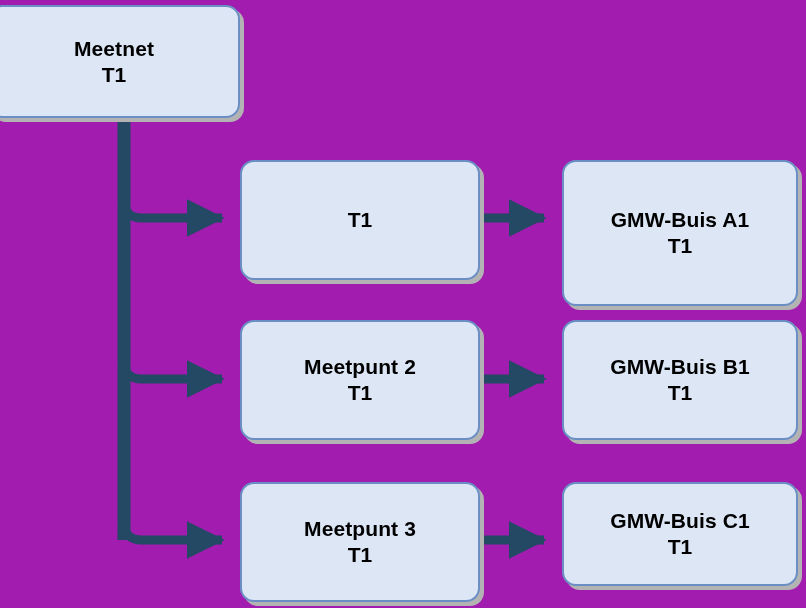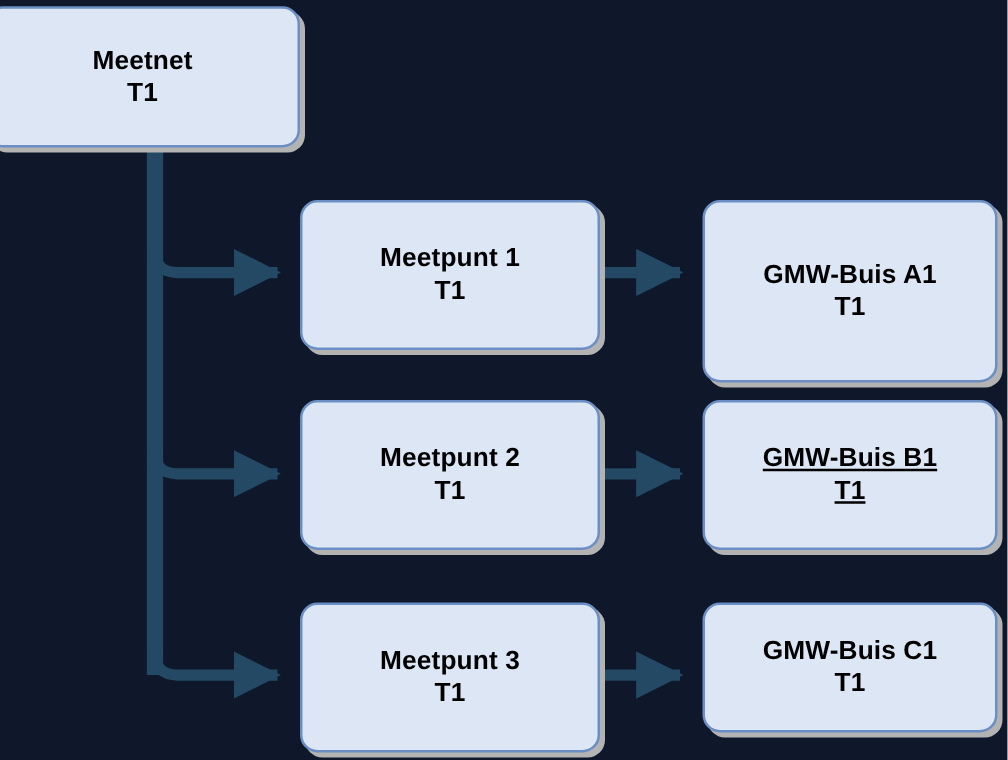--- a/index.html
+++ b/index.html
@@ -8,21 +8,21 @@
     padding: 0;
     background: #ffffff;
   }
   body {
     font-family: "Liberation Sans", sans-serif;
   }
   #canvas {
     position: relative;
     width: 806px;
     height: 608px;
-    background: #0f172a;
+    background: #a21caf;
     overflow: hidden;
   }
   #connector-layer {
     position: absolute;
     left: 0;
     top: 0;
     width: 806px;
     height: 608px;
     pointer-events: none;
   }
@@ -53,21 +53,21 @@
     left: -12px;
     top: 5px;
     width: 252px;
     height: 113px;
     border-radius: 14px;
   }
   #node-meetpunt-1 { left: 240px; top: 160px;  width: 240px; height: 120px; }
   #node-meetpunt-2 { left: 240px; top: 320px;  width: 240px; height: 120px; }
   #node-meetpunt-3 { left: 240px; top: 482px;  width: 240px; height: 120px; }
   #node-gmw-a1     { left: 562px; top: 160px;  width: 236px; height: 146px; }
-  #node-gmw-b1     { left: 562px; top: 320px;  width: 236px; height: 120px; text-decoration: underline; }
+  #node-gmw-b1     { left: 562px; top: 320px;  width: 236px; height: 120px; }
   #node-gmw-c1     { left: 562px; top: 482px;  width: 236px; height: 104px; }
 </style>
 </head>
 <body>
 
 <div id="canvas">
 
   <svg id="connector-layer" viewBox="0 0 806 608" width="806" height="608" xmlns="http://www.w3.org/2000/svg">
     <defs>
       <marker id="arrowhead" markerWidth="4.2" markerHeight="4.2" refX="3.9" refY="2.1" orient="auto" markerUnits="strokeWidth">
@@ -89,21 +89,20 @@
 
     <path d="M482,540 L544,540" stroke="#234965" stroke-width="9" fill="none" stroke-linecap="butt" marker-end="url(#arrowhead)"></path>
   </svg>
 
   <div class="node" id="node-meetnet">
     <div class="node-line">Meetnet</div>
     <div class="node-line">T1</div>
   </div>
 
   <div class="node" id="node-meetpunt-1">
-    <div class="node-line">Meetpunt 1</div>
     <div class="node-line">T1</div>
   </div>
 
   <div class="node" id="node-meetpunt-2">
     <div class="node-line">Meetpunt 2</div>
     <div class="node-line">T1</div>
   </div>
 
   <div class="node" id="node-meetpunt-3">
     <div class="node-line">Meetpunt 3</div>

